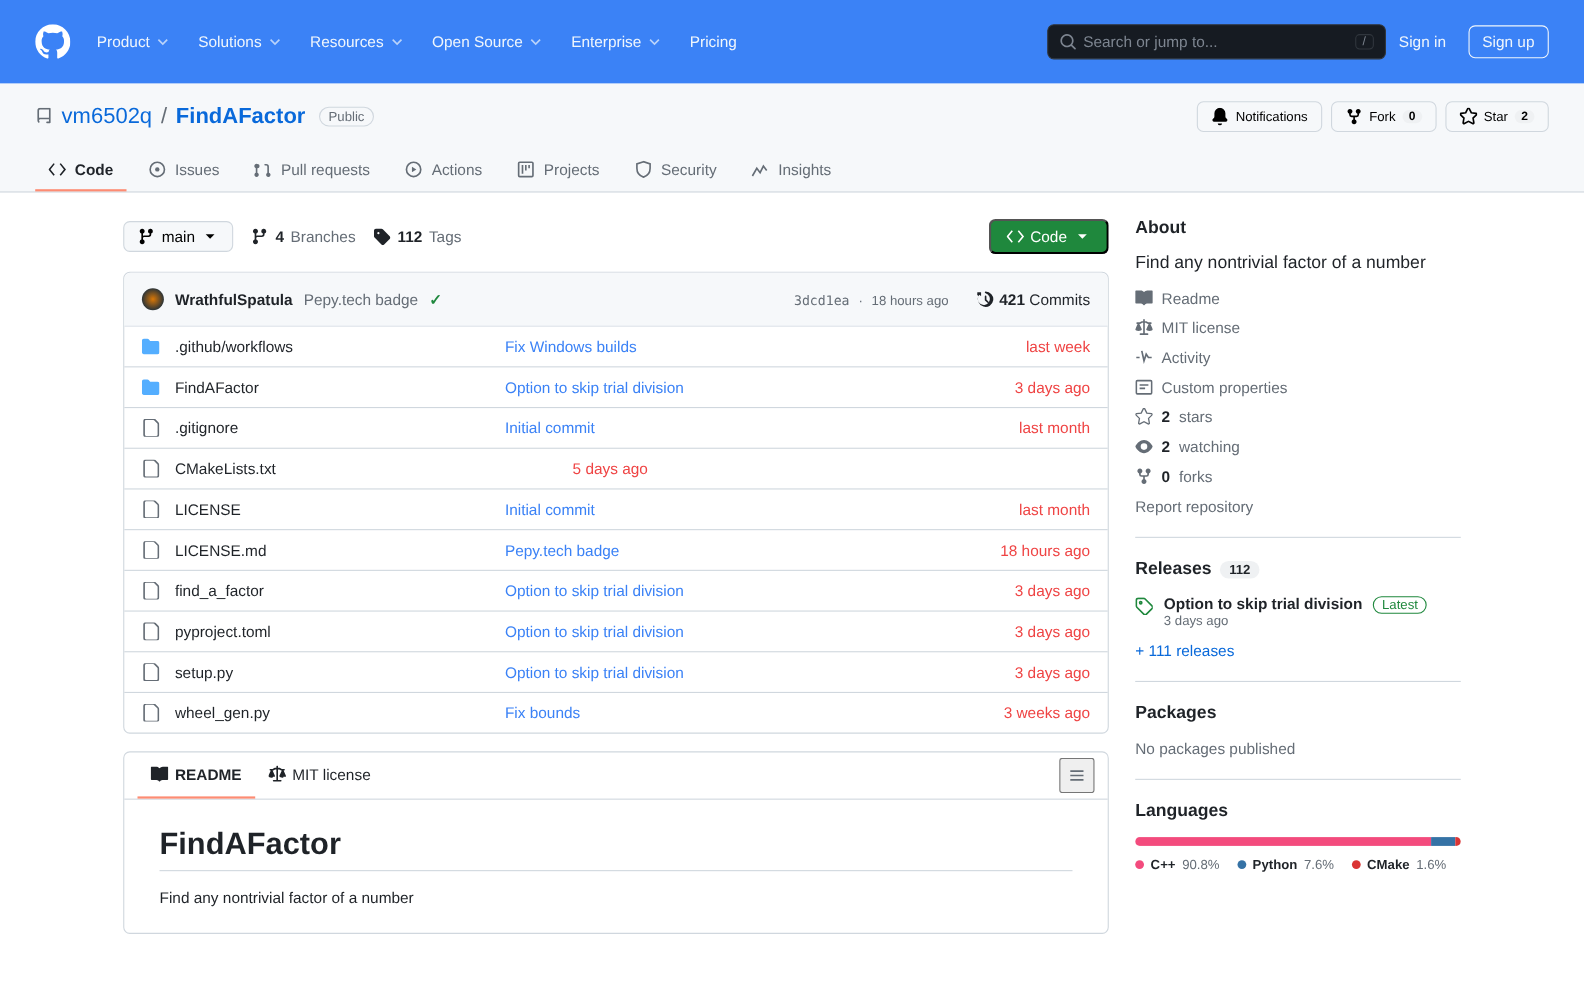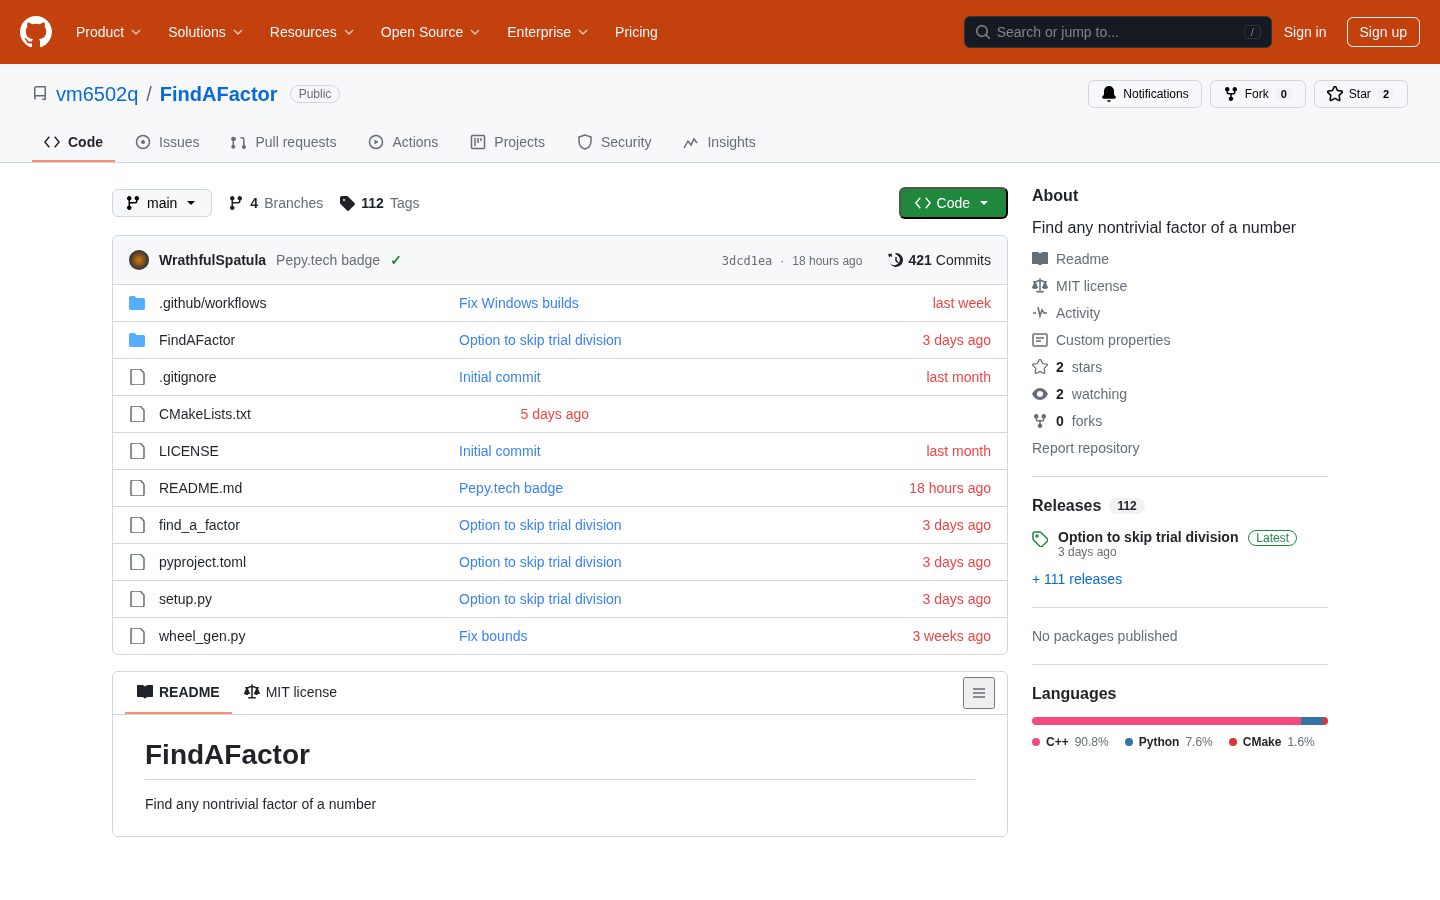--- a/index.html
+++ b/index.html
@@ -1,20 +1,20 @@
 <!DOCTYPE html>
 <html><head>
 <meta charset="utf-8">
 <style>
 * { box-sizing: border-box; margin: 0; padding: 0; }
 body { font-family: -apple-system, BlinkMacSystemFont, "Segoe UI", Helvetica, Arial, sans-serif; font-size: 14px; color: #1f2328; background: #fff; }
 a { text-decoration: none; color: inherit; }
 
 
-.gh-header { background: #c2410c; color: #f0f6fc; height: 64px; display: flex; align-items: center; padding: 0 20px; }
+.gh-header { background: #3b82f6; color: #f0f6fc; height: 76px; display: flex; align-items: center; padding: 0 32px; }
 .logo-icon { fill: #fff; margin-right: 16px; }
 .topnav { display: flex; align-items: center; gap: 8px; }
 .topnav-item { padding: 8px 8px; display: flex; align-items: center; gap: 4px; cursor: pointer; font-size: 14px; }
 .topnav-item .chev { opacity: 0.7; }
 .spacer { flex: 1; }
 .search-wrap { display: flex; align-items: center; background: #161b22; border: 1px solid #30363d; border-radius: 6px; padding: 0 10px; width: 308px; height: 32px; color: #7d8590; }
 .search-wrap .slash { border: 1px solid #30363d; border-radius: 4px; padding: 0 6px; font-size: 11px; color: #7d8590; }
 .hdr-link { padding: 8px 12px; cursor: pointer; font-size: 14px; }
 .hdr-btn { border: 1px solid #f0f6fc; border-radius: 6px; padding: 6px 12px; margin-left: 8px; cursor: pointer; font-size: 14px; }
 
@@ -326,21 +326,21 @@
               <path d="M2 1.75C2 .784 2.784 0 3.75 0h6.586c.464 0 .909.184 1.237.513l2.914 2.914c.329.328.513.773.513 1.237v9.586A1.75 1.75 0 0 1 13.25 16h-9.5A1.75 1.75 0 0 1 2 14.25Z" fill="none" stroke="currentColor" stroke-width="1.5"></path>
             </svg>
     <a class="file-name">LICENSE</a>
     <a class="file-msg">Initial commit</a>
     <span class="file-time">last month</span>
           </div>
           <div class="file-row">
     <svg class="ico icon file" viewBox="0 0 16 16">
               <path d="M2 1.75C2 .784 2.784 0 3.75 0h6.586c.464 0 .909.184 1.237.513l2.914 2.914c.329.328.513.773.513 1.237v9.586A1.75 1.75 0 0 1 13.25 16h-9.5A1.75 1.75 0 0 1 2 14.25Z" fill="none" stroke="currentColor" stroke-width="1.5"></path>
             </svg>
-    <a class="file-name">README.md</a>
+    <a class="file-name">LICENSE.md</a>
     <a class="file-msg">Pepy.tech badge</a>
     <span class="file-time">18 hours ago</span>
           </div>
           <div class="file-row">
     <svg class="ico icon file" viewBox="0 0 16 16">
               <path d="M2 1.75C2 .784 2.784 0 3.75 0h6.586c.464 0 .909.184 1.237.513l2.914 2.914c.329.328.513.773.513 1.237v9.586A1.75 1.75 0 0 1 13.25 16h-9.5A1.75 1.75 0 0 1 2 14.25Z" fill="none" stroke="currentColor" stroke-width="1.5"></path>
             </svg>
     <a class="file-name">find_a_factor</a>
     <a class="file-msg">Option to skip trial division</a>
     <span class="file-time">3 days ago</span>
@@ -468,20 +468,21 @@
         <div>
           <span class="title">Option to skip trial division</span>
           <span class="latest-badge">Latest</span>
           <div class="date">3 days ago</div>
         </div>
       </a>
       <a class="more-link">+ 111 releases</a>
     </div>
 
     <div class="side-block">
+      <h2 class="side-h2">Packages</h2>
       <div class="muted">No packages published</div>
     </div>
 
     <div class="side-block">
       <h2 class="side-h2">Languages</h2>
       <div class="lang-bar" id="langbar">
           <span style="background: rgb(243, 75, 125); width: 90.8%;"></span>
           <span style="background: rgb(53, 114, 165); width: 7.6%;"></span>
           <span style="background: rgb(218, 52, 52); width: 1.6%;"></span>
         </div>

